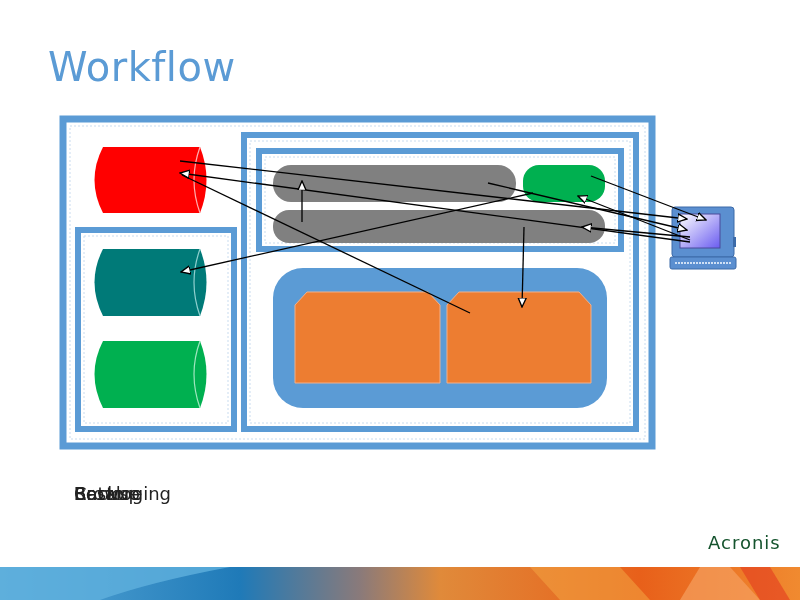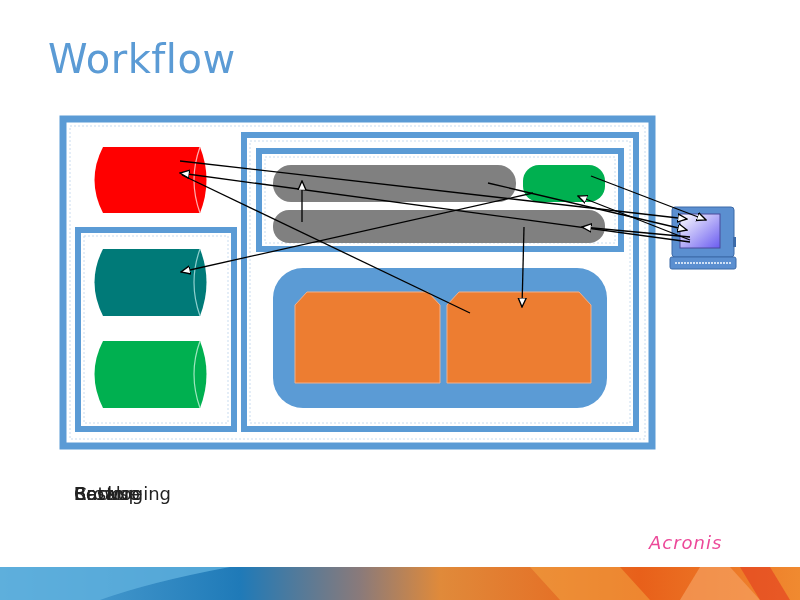--- a/index.html
+++ b/index.html
@@ -1,20 +1,20 @@
 <!DOCTYPE html>
 <html><head>
 <meta charset="utf-8">
 <style>
   html, body { margin: 0; padding: 0; }
   body { width: 800px; height: 600px; position: relative; overflow: hidden; background: #ffffff; font-family: "DejaVu Sans", sans-serif; }
-  .title { position: absolute; left: 48px; top: 36px; font-size: 40px; color: #5b9bd5; letter-spacing: 0.5px; font-family: "DejaVu Sans", sans-serif; }
+  .title { position: absolute; left: 48px; top: 44px; font-size: 40px; color: #5b9bd5; letter-spacing: 0.5px; font-family: "DejaVu Sans", sans-serif; }
   .labels { position: absolute; left: 74px; top: 483px; width: 400px; height: 30px; }
   .labels span { position: absolute; left: 0; top: 0; font-size: 18px; color: #222; white-space: nowrap; font-family: "DejaVu Sans", sans-serif; }
-  .logo { position: absolute; left: 649px; top: 532px; font-size: 18px; color: #ec4899; letter-spacing: 1px; font-family: "DejaVu Sans", sans-serif; font-style: italic; }
+  .logo { position: absolute; left: 708px; top: 532px; font-size: 18px; color: #14532d; letter-spacing: 1px; font-family: "DejaVu Sans", sans-serif; }
   .footer { position: absolute; left: 0; top: 567px; width: 800px; height: 33px; }
   svg.diagram { position: absolute; left: 0; top: 0; }
 </style>
 </head>
 <body>
 
 <div class="title">Workflow</div>
 
 <svg class="diagram" width="800" height="600" viewBox="0 0 800 600">
   <defs>

